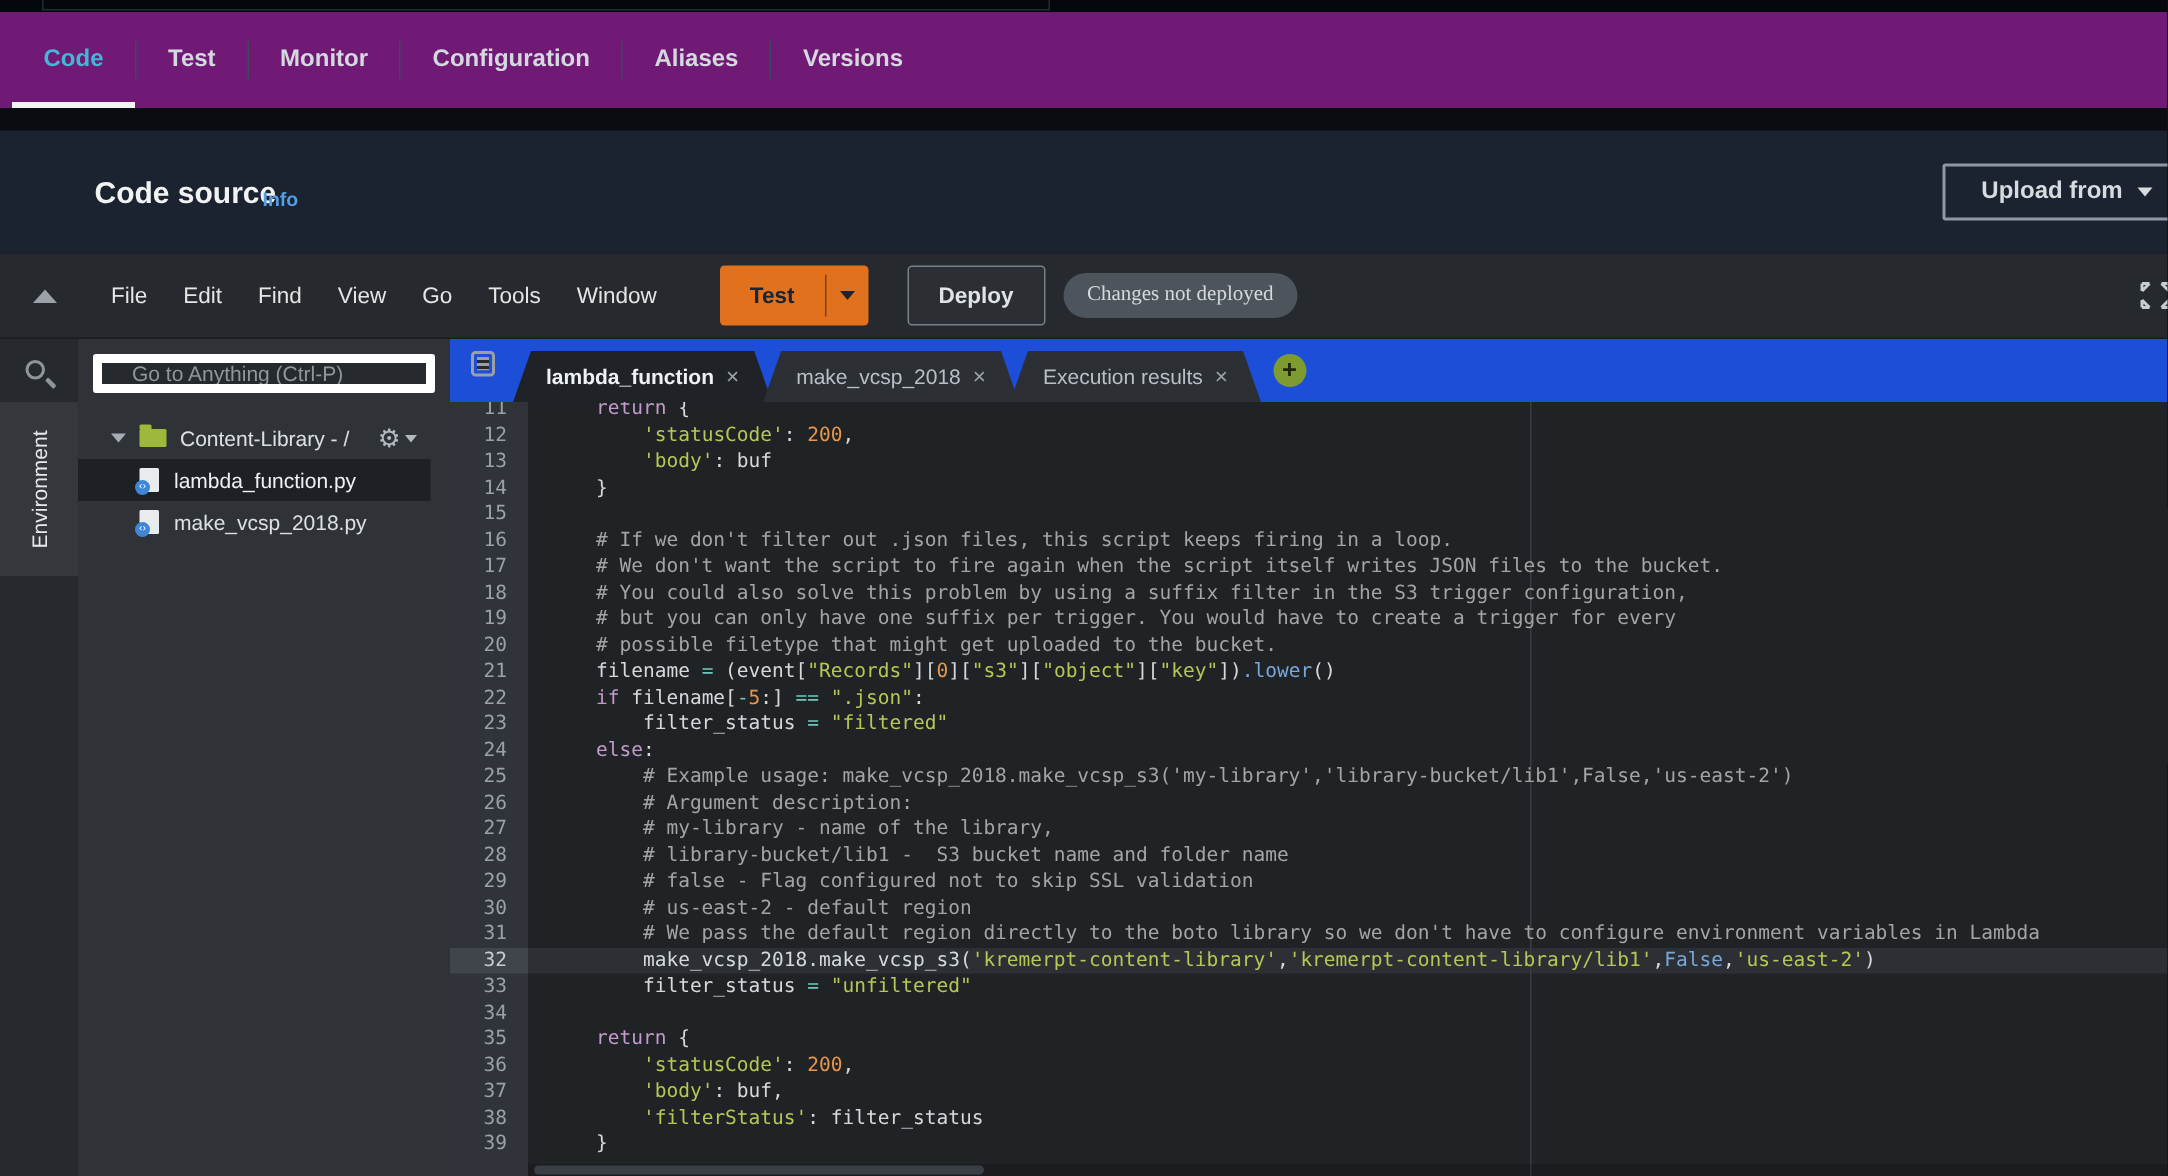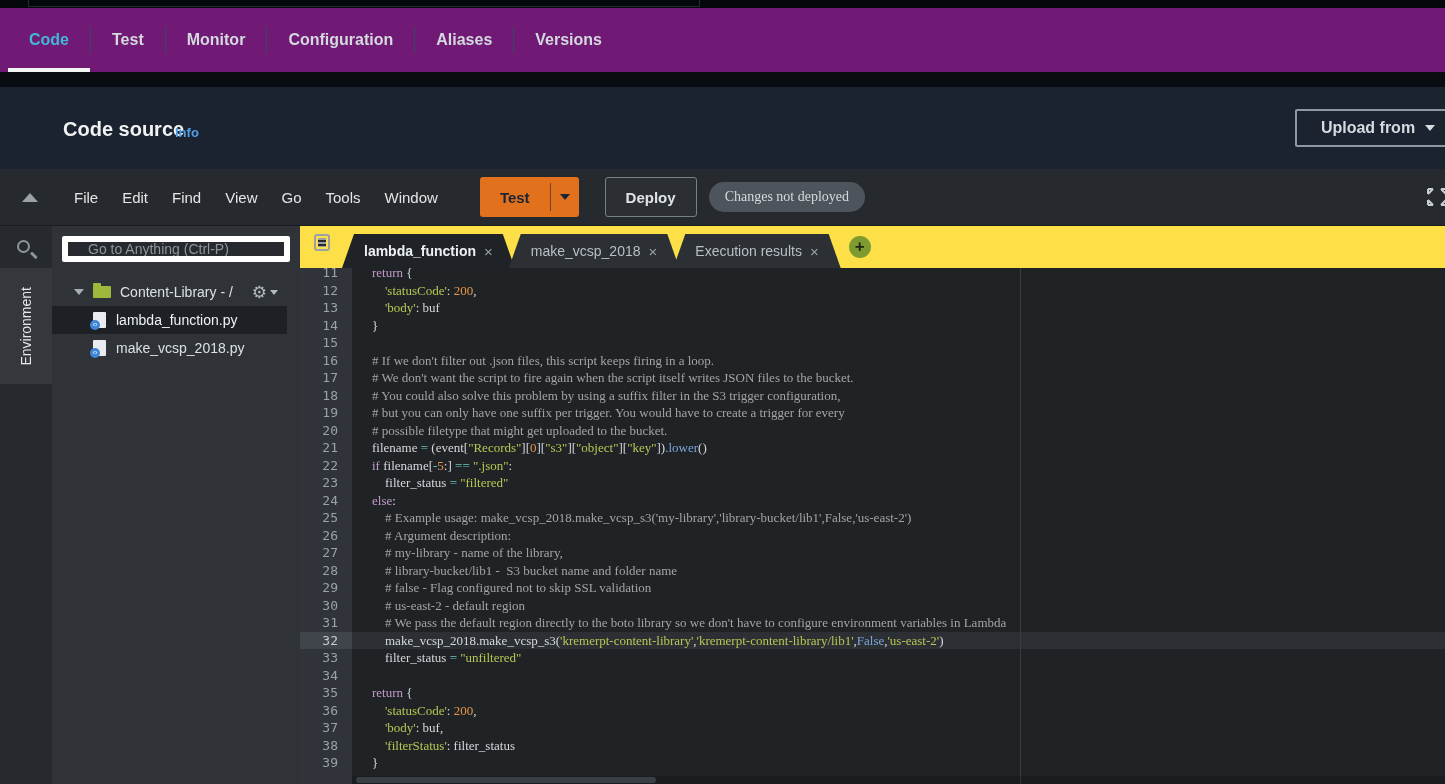--- a/index.html
+++ b/index.html
@@ -93,21 +93,21 @@
   .file-icon { width:13px; height:16px; background:#e9ecef; border-radius:1px; position:relative;
               margin-right:10px; flex-shrink:0; }
   .file-icon::after { content:"\2039\203A"; position:absolute; left:-3px; bottom:-2px; width:10px; height:10px;
               background:#3f86d8; border-radius:50%; color:#fff; font-size:7px; line-height:10px;
               text-align:center; letter-spacing:0; }
   .file-label { font-size:14px; color:#dce0e4; }
   .file-row.selected .file-label { color:#eef1f3; }
 
   
   .editor-col { flex:1; display:flex; flex-direction:column; min-width:0; }
-  .tab-strip { height:42px; background:#fde047; display:flex; align-items:flex-end; flex-shrink:0;
+  .tab-strip { height:42px; background:#1d4ed8; display:flex; align-items:flex-end; flex-shrink:0;
               padding-left:10px; }
   .tab-list-icon { width:16px; height:17px; border:2px solid #9aa0a6; border-radius:3px;
               margin:0 12px 10px 4px; cursor:pointer;
               background:repeating-linear-gradient(#26292d 0 2px, #9aa0a6 2px 4px);
               background-clip:content-box; padding:2px; align-self:center; }
   .ed-tab { height:34px; display:flex; align-items:center; padding:0 22px; gap:8px; font-size:14px;
               color:#b9bfc5; background:#2c3035; cursor:pointer;
               clip-path:polygon(12px 0, calc(100% - 12px) 0, 100% 100%, 0 100%); margin-right:-6px; }
   .ed-tab.active { background:#1f2327; color:#eef1f4; font-weight:bold; }
   .ed-tab .close { color:#9aa0a6; font-size:15px; font-weight:normal; cursor:pointer; }
@@ -115,21 +115,21 @@
               font-size:17px; font-weight:bold; display:flex; align-items:center; justify-content:center;
               align-self:center; margin-left:14px; cursor:pointer; }
 
   .editor-body { flex:1; position:relative; background:#202326; overflow:hidden; }
   .gutter-bg { position:absolute; left:0; top:0; bottom:0; width:52px; background:#30343a; }
   .print-margin { position:absolute; left:720px; top:0; bottom:0; width:1px; background:#393d42; z-index:2; }
   .code-rows { position:relative; margin-top:-4px; }
   .crow { display:flex; height:17.5px; line-height:17.5px;
           font-family:"DejaVu Sans Mono", monospace; font-size:13px; }
   .crow .gut { width:52px; padding-right:14px; text-align:right; color:#9aa1a8; flex-shrink:0; }
-  .crow .txt { white-space:pre; padding-left:7px; color:#d5d9dc; position:relative; z-index:3;font-family:Liberation Serif, serif; }
+  .crow .txt { white-space:pre; padding-left:14px; color:#d5d9dc; position:relative; z-index:3; }
   .crow.active { background:#2c3034; }
   .crow.active .gut { background:#40454c; color:#c6ccd2; }
   .tk-c { color:#a2a5a3; } .tk-s { color:#b5c754; } .tk-n { color:#e8964a; }
   .tk-k { color:#c39ac9; } .tk-o { color:#6ec6bb; } .tk-f { color:#7aa6da; }
   .hscroll { position:absolute; left:52px; right:0; bottom:0; height:8px; background:rgba(0,0,0,.18); z-index:4; }
   .hscroll .thumb { position:absolute; left:4px; top:1px; width:300px; height:6px;
               background:#3a3f45; border-radius:3px; cursor:pointer; }
 </style>
 </head>
 <body>

